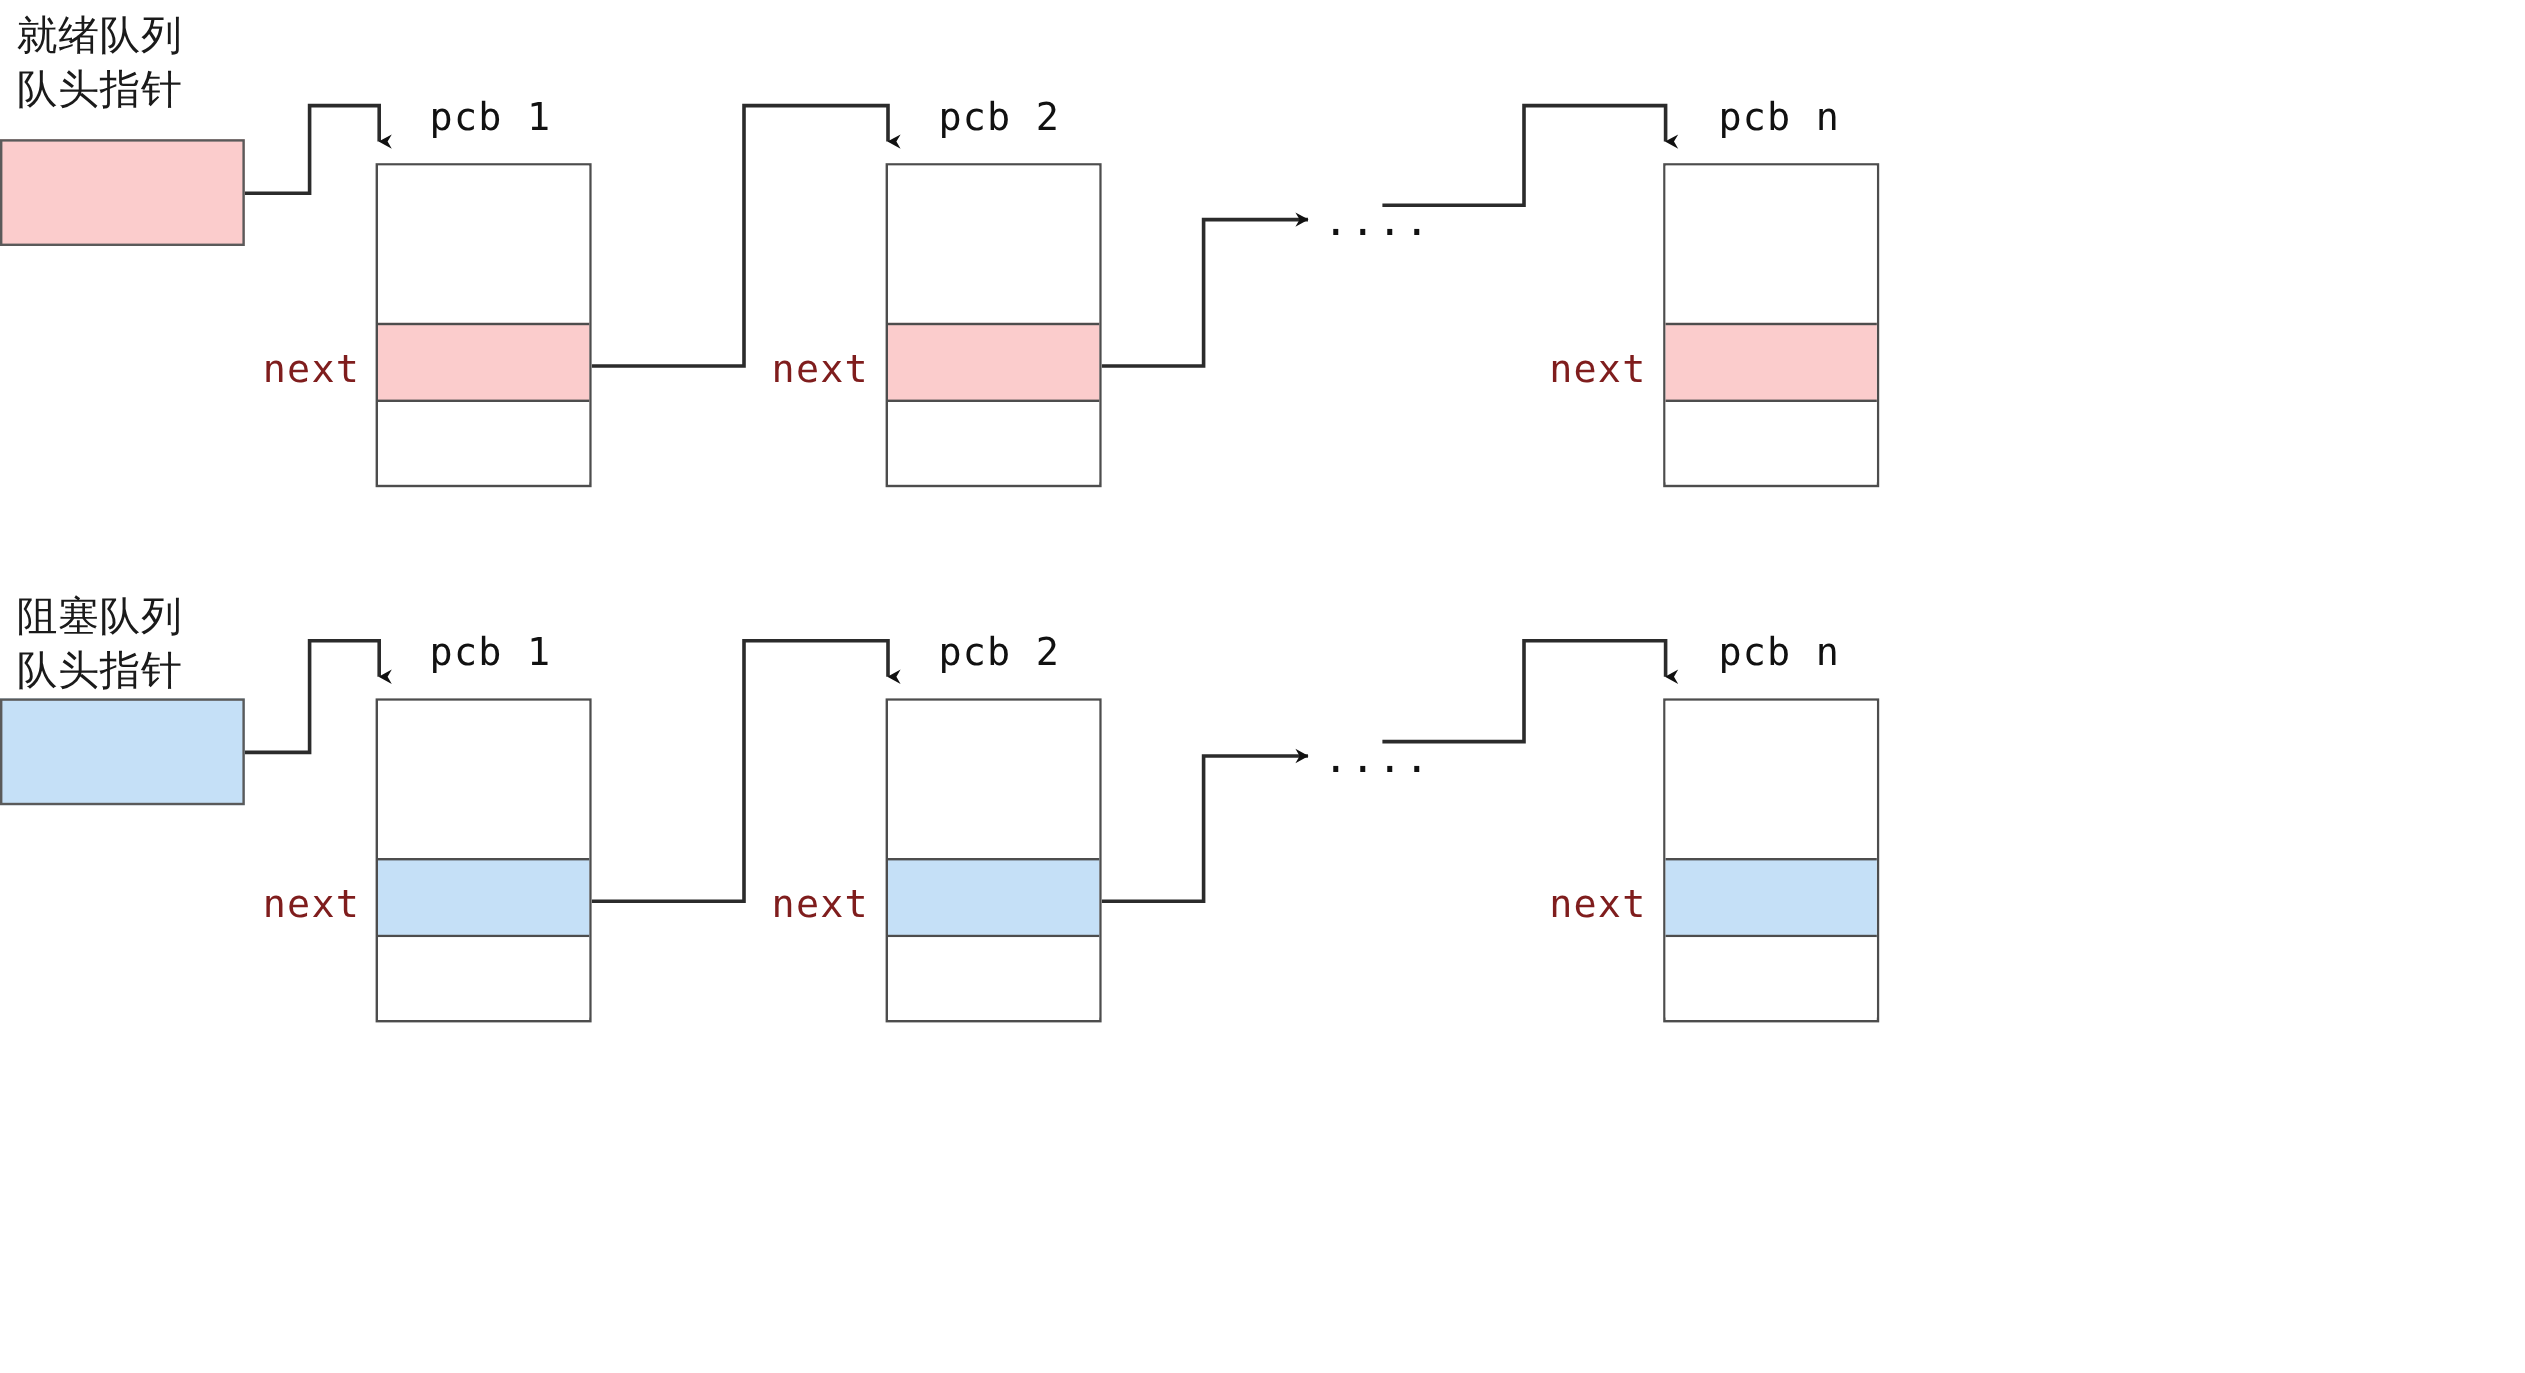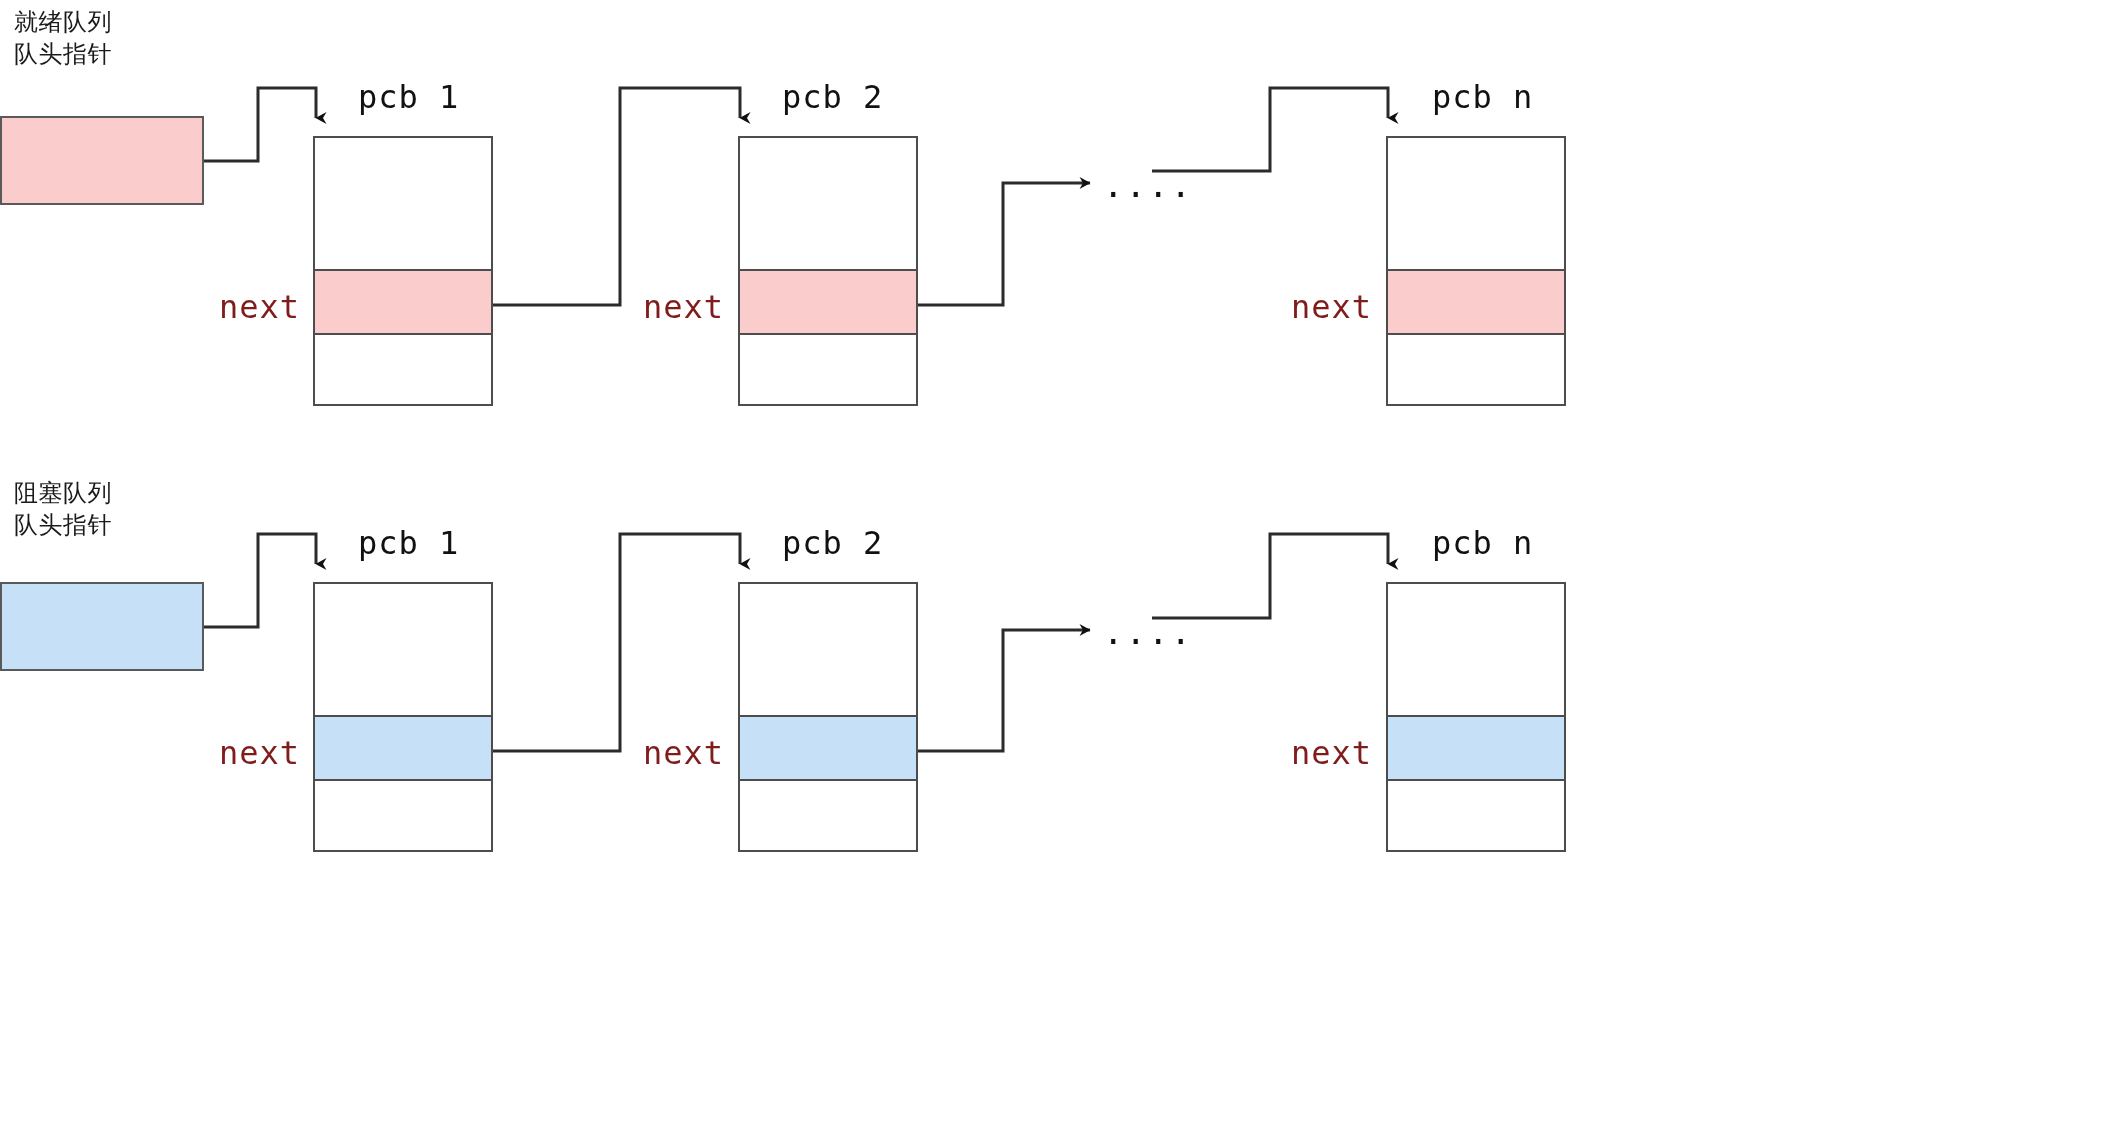--- a/index.html
+++ b/index.html
@@ -21,22 +21,22 @@
     width: 2104px; height: 1144px;
     pointer-events: none;
   }
   
   .head-box {
     position: absolute;
     border: 2px solid #5a5a5a;
   }
   .head-label {
     position: absolute;
-    font-family: Liberation Mono, monospace;
-    font-size: 24px;
+    font-family: Liberation Sans, sans-serif;
+    font-size: 34px;
     line-height: 1.32;
     color: #1a1a1a;
     white-space: pre-line;
     letter-spacing: 0.5px;
   }
   
   .pcb {
     position: absolute;
     border: 2px solid #4d4d4d;
     background: #ffffff;
@@ -132,21 +132,21 @@
   <div class="ellipsis" style="left:1103px; top:168px;">....</div>
 
   <div class="pcb-title" style="left:1432px; top:78px;">pcb n</div>
   <div class="next-label" style="left:1291px; top:288px;">next</div>
   <div class="pcb" style="left:1386px; top:136px; width:180px; height:270px;">
     <div class="seg" style="height:131px;"></div>
     <div class="seg mid" style="height:66px; background:#fbcccc;"></div>
     <div class="seg" style="height:67px;"></div>
   </div>
 
-  <div class="head-label" style="left:14px; top:479px;text-align:right;">阻塞队列
+  <div class="head-label" style="left:14px; top:492px;text-align:right;">阻塞队列
 队头指针</div>
 
   <div class="head-box" style="left:0px; top:582px; width:204px; height:89px; background:#c5e0f7;"></div>
 
   <div class="pcb-title" style="left:358px; top:524px;">pcb 1</div>
   <div class="next-label" style="left:219px; top:734px;">next</div>
   <div class="pcb" style="left:313px; top:582px; width:180px; height:270px;">
     <div class="seg" style="height:131px;"></div>
     <div class="seg mid" style="height:66px; background:#c5e0f7;"></div>
     <div class="seg" style="height:67px;"></div>

